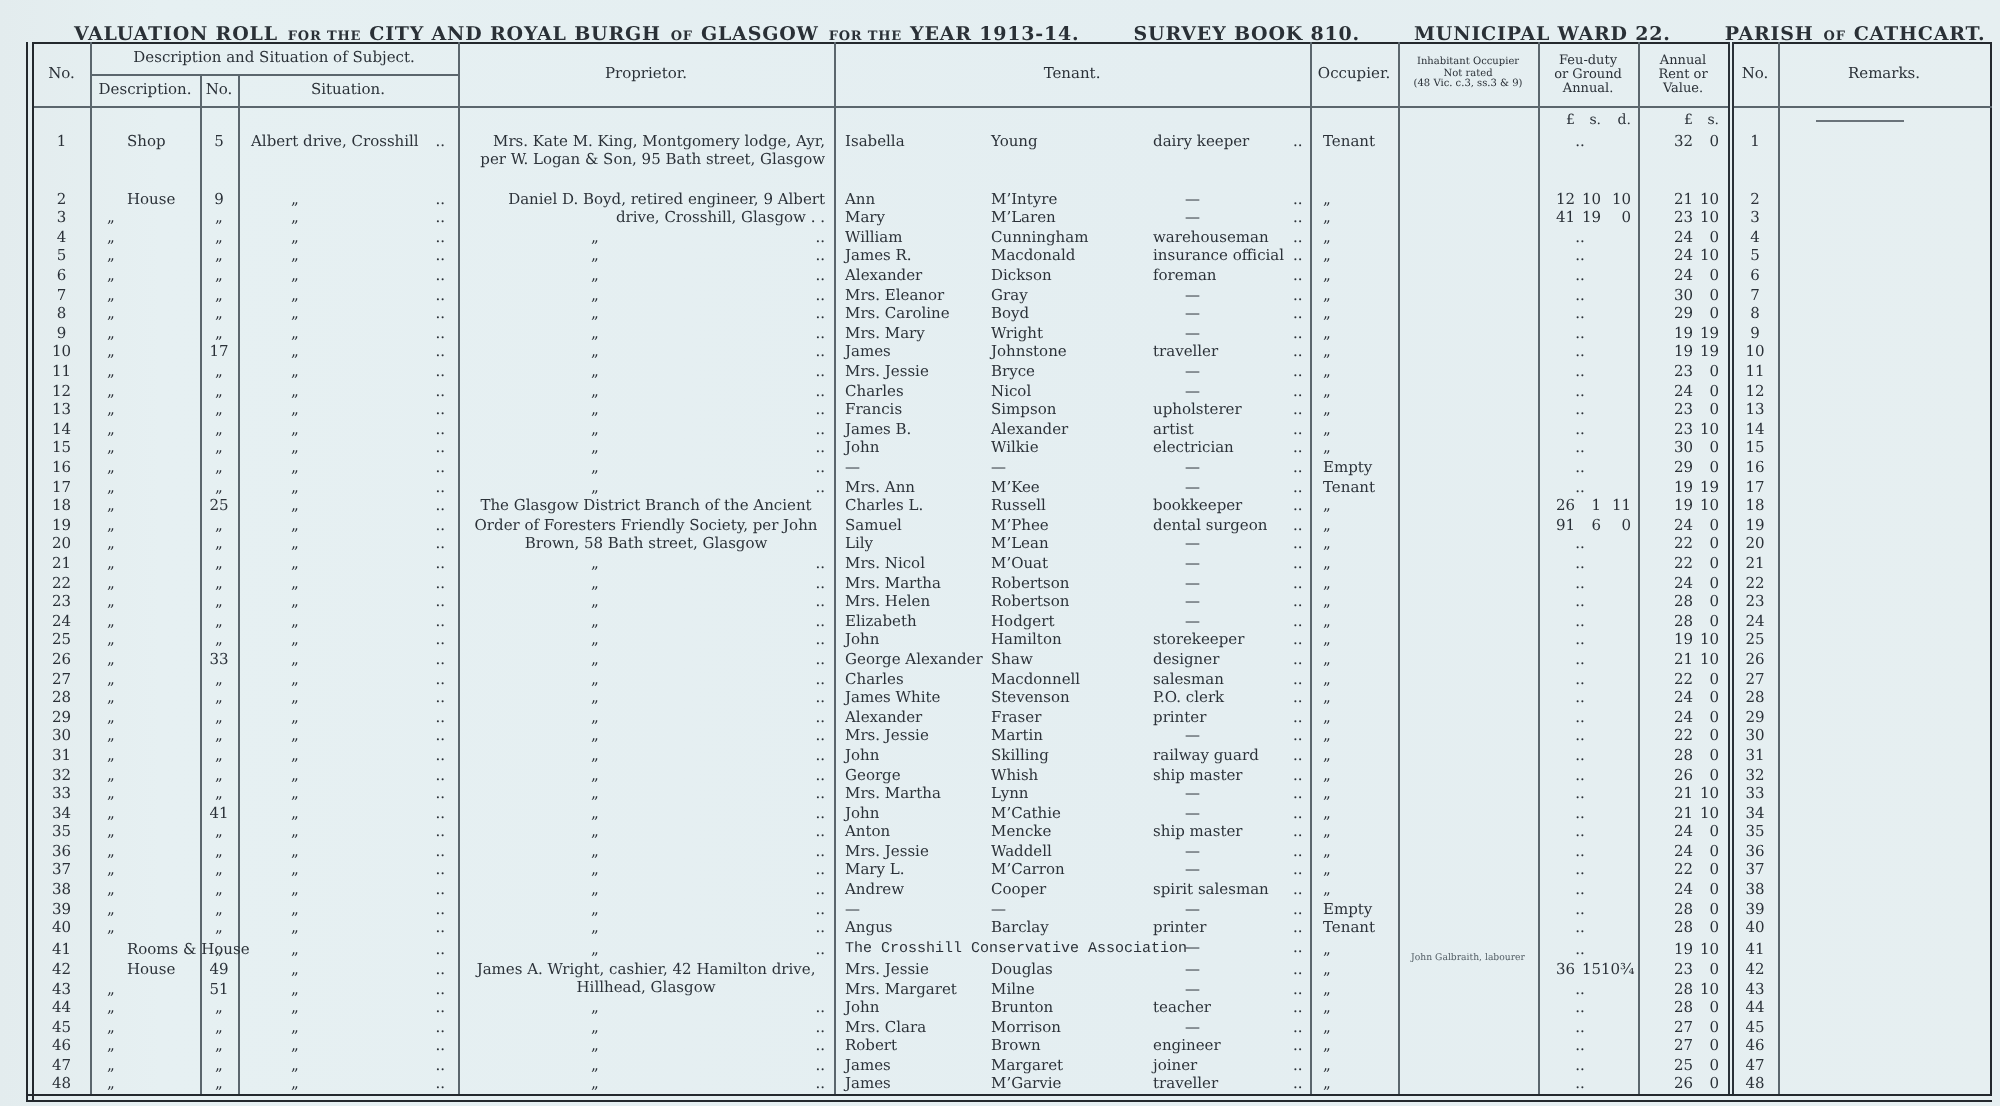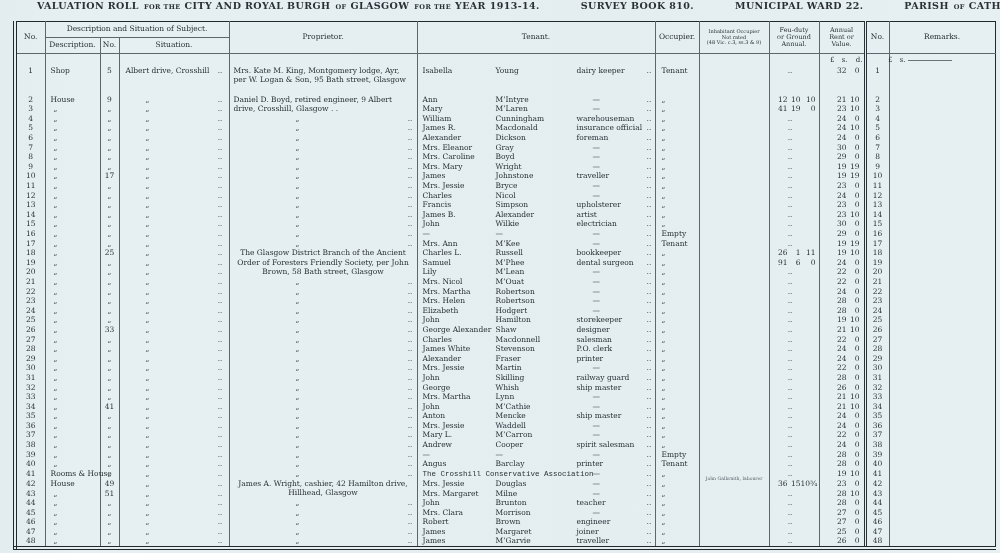--- a/index.html
+++ b/index.html
@@ -6,63 +6,63 @@
   body{
     width:1000px;height:553px;
     background:#e6eef0;
     font-family:"DejaVu Serif", serif;
     color:#262c33;
   }
   .sheet{position:relative;width:1000px;height:553px;overflow:hidden;
     background:linear-gradient(90deg,#e3ecee 0%,#e6f0f2 8%,#e4eef1 60%,#e6eff1 100%);}
   
   .titlebar{
-    position:absolute;left:13px;right:7px;top:0;height:15px;
+    position:absolute;left:13px;right:7px;top:12px;height:15px;
     display:flex;align-items:baseline;white-space:nowrap;
     padding-left:24px;font-weight:700;letter-spacing:.4px;color:#2a3036;
   }
   .titlebar .seg{font-size:9.5px;margin-right:5px;}
   .titlebar .seg.sm{font-size:6.5px;margin:0 4px 0 0;}
-  .titlebar .seg.gap{margin-left:36px;}
+  .titlebar .seg.gap{margin-left:22px;}
   
   table.roll{
     position:absolute;left:13px;top:21px;width:980px;
     border-collapse:collapse;table-layout:fixed;
     border:1.5px solid #23282d;
     border-left:4px double #23282d;
     border-bottom:4px double #23282d;
   }
   td{padding:0;vertical-align:middle;overflow:visible;white-space:nowrap;}
   .bl{border-left:1px solid #5b666d;}
   .bh{border-left:3px double #2a3138;}
   
   thead td{text-align:center;font-size:7.5px;line-height:8.5px;color:#2a3037;}
   tr.h1{height:16px;} tr.h2{height:16px;} tr.h3{height:12px;}
   .hgroup{border-bottom:1px solid #5b666d;}
   tr.h3 td{border-top:1px solid #5b666d;}
   .tiny3 div{font-size:5px;line-height:5.5px;}
   .h3l div{font-size:6.5px;line-height:6.8px;}
-  .money{text-align:right;padding-right:3px;font-size:7px;padding-left:47px;}
+  .money{text-align:right;padding-right:3px;font-size:7px;}
   .money.mr{padding-right:4px;}
   .rline{width:44px;border-top:1px solid #6a737a;margin:1px 0 0 18px;}
   
   tbody tr{height:9.6px;}
   tbody tr.tall{height:29px;}
   tbody tr.tall td{vertical-align:top;}
   tbody td{font-size:7.5px;line-height:9.2px;color:#2b3138;}
   .c-no{text-align:center;}
-  .c-desc{padding-left:5px;}
+  .c-desc{padding-left:18px;}
   .c-desc.dit{padding-left:8px;}
   .c-sno{text-align:center;}
   .c-sit{padding:0 6px 0 6px;}
   .c-sit .sdit{display:inline-block;padding-left:20px;}
   .c-sit .stxt{display:inline-block;padding-left:0;}
   .c-sit .dots{float:right;}
   .c-prop{padding:0 4px;}
-  .c-prop.pl{text-align:left;white-space:normal;line-height:9.4px;margin-top:28px;}
+  .c-prop.pl{text-align:right;white-space:normal;line-height:9.4px;margin-top:28px;}
   .c-prop.pc{text-align:center;white-space:normal;line-height:9.4px;}
   .c-prop.pdit .pd{display:inline-block;padding-left:62px;}
   .c-prop.pdit .dots{float:right;}
   .c-ten{padding-left:5px;}
   .trow{display:flex;align-items:baseline;}
   .tf{width:73px;flex:none;}
   .tl{width:81px;flex:none;}
   .tw{width:154px;flex:none;font-family:Liberation Mono, monospace;}
   .to{width:70px;flex:none;}
   .to.dash{text-indent:16px;}

